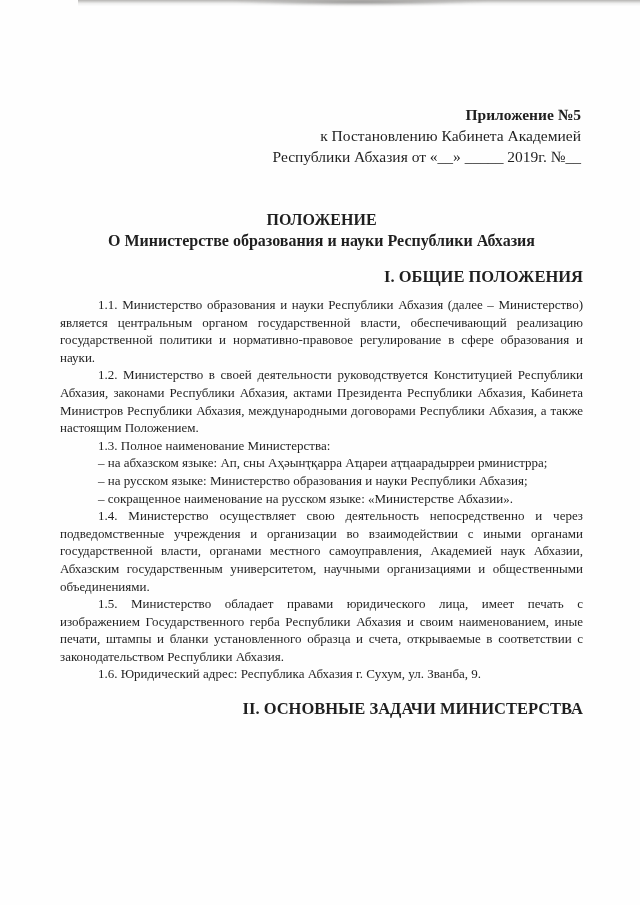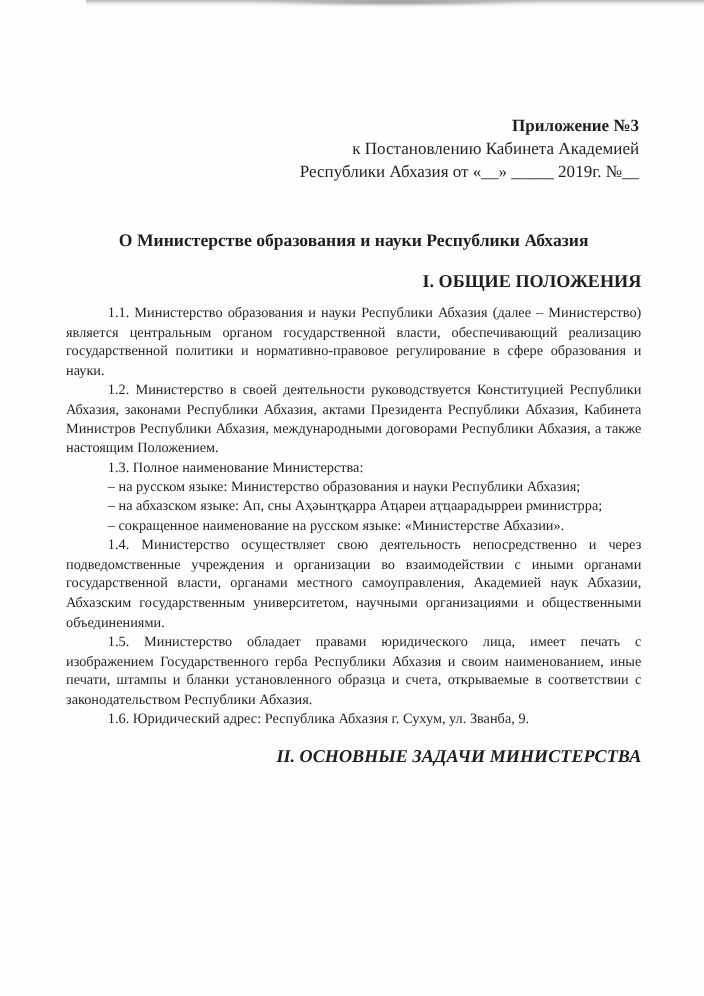--- a/index.html
+++ b/index.html
@@ -60,56 +60,57 @@
     line-height: 21px;
   }
   .section-heading {
     margin: 0;
     text-align: right;
     font-size: 16.5px;
     font-weight: bold;
     line-height: 21px;
   }
   .section-heading.first { margin-top: 15px; }
-  .section-heading.second { margin-top: 15px; margin-bottom: 26px; font-style: italic; }
+  .section-heading.second { margin-top: 15px; margin-bottom: 26px; }
   .body-block { margin-top: 9px; }
   p.body-p {
     margin: 0;
     font-size: 13px;
     line-height: 17.6px;
     text-align: justify;
     text-indent: 38px;
   }
 </style>
 </head>
 <body>
 
 <div class="page">
 
   <div class="scan-smudge"></div>
   <div class="scan-smudge2"></div>
 
   <div class="annex">
-    <div class="bold">Приложение №3</div>
+    <div class="bold">Приложение №5</div>
     <div>к Постановлению Кабинета Академией</div>
     <div>Республики Абхазия от «__» _____ 2019г. №__</div>
   </div>
 
   <div class="doc-title">
+    <div>ПОЛОЖЕНИЕ</div>
     <div>О Министерстве образования и науки Республики Абхазия</div>
   </div>
 
   <h2 class="section-heading first">I. ОБЩИЕ ПОЛОЖЕНИЯ</h2>
 
   <div class="body-block">
     <p class="body-p">1.1. Министерство образования и науки Республики Абхазия (далее – Министерство) является центральным органом государственной власти, обеспечивающий реализацию государственной политики и нормативно-правовое регулирование в сфере образования и науки.</p>
     <p class="body-p">1.2. Министерство в своей деятельности руководствуется Конституцией Республики Абхазия, законами Республики Абхазия, актами Президента Республики Абхазия, Кабинета Министров Республики Абхазия, международными договорами Республики Абхазия, а также настоящим Положением.</p>
     <p class="body-p">1.3. Полное наименование Министерства:</p>
+    <p class="body-p">– на абхазском языке: Ап,  сны Аҳәынҭқарра Аҵареи аҭҵаарадырреи рминистрра;</p>
     <p class="body-p">– на русском языке: Министерство образования и науки Республики Абхазия;</p>
-    <p class="body-p">– на абхазском языке: Ап,  сны Аҳәынҭқарра Аҵареи аҭҵаарадырреи рминистрра;</p>
     <p class="body-p">– сокращенное наименование на русском языке: «Министерстве Абхазии».</p>
     <p class="body-p">1.4. Министерство осуществляет свою деятельность непосредственно и через подведомственные учреждения и организации во взаимодействии с иными органами государственной власти, органами местного самоуправления, Академией наук Абхазии, Абхазским государственным университетом, научными организациями и общественными объединениями.</p>
     <p class="body-p">1.5. Министерство обладает правами юридического лица, имеет печать с изображением Государственного герба Республики Абхазия и своим наименованием, иные печати, штампы и бланки установленного образца и счета, открываемые в соответствии с законодательством Республики Абхазия.</p>
     <p class="body-p">1.6. Юридический адрес: Республика Абхазия г. Сухум, ул. Званба, 9.</p>
   </div>
 
   <h2 class="section-heading second">II. ОСНОВНЫЕ ЗАДАЧИ МИНИСТЕРСТВА</h2>
 
   <div class="body-block">
   </div>

